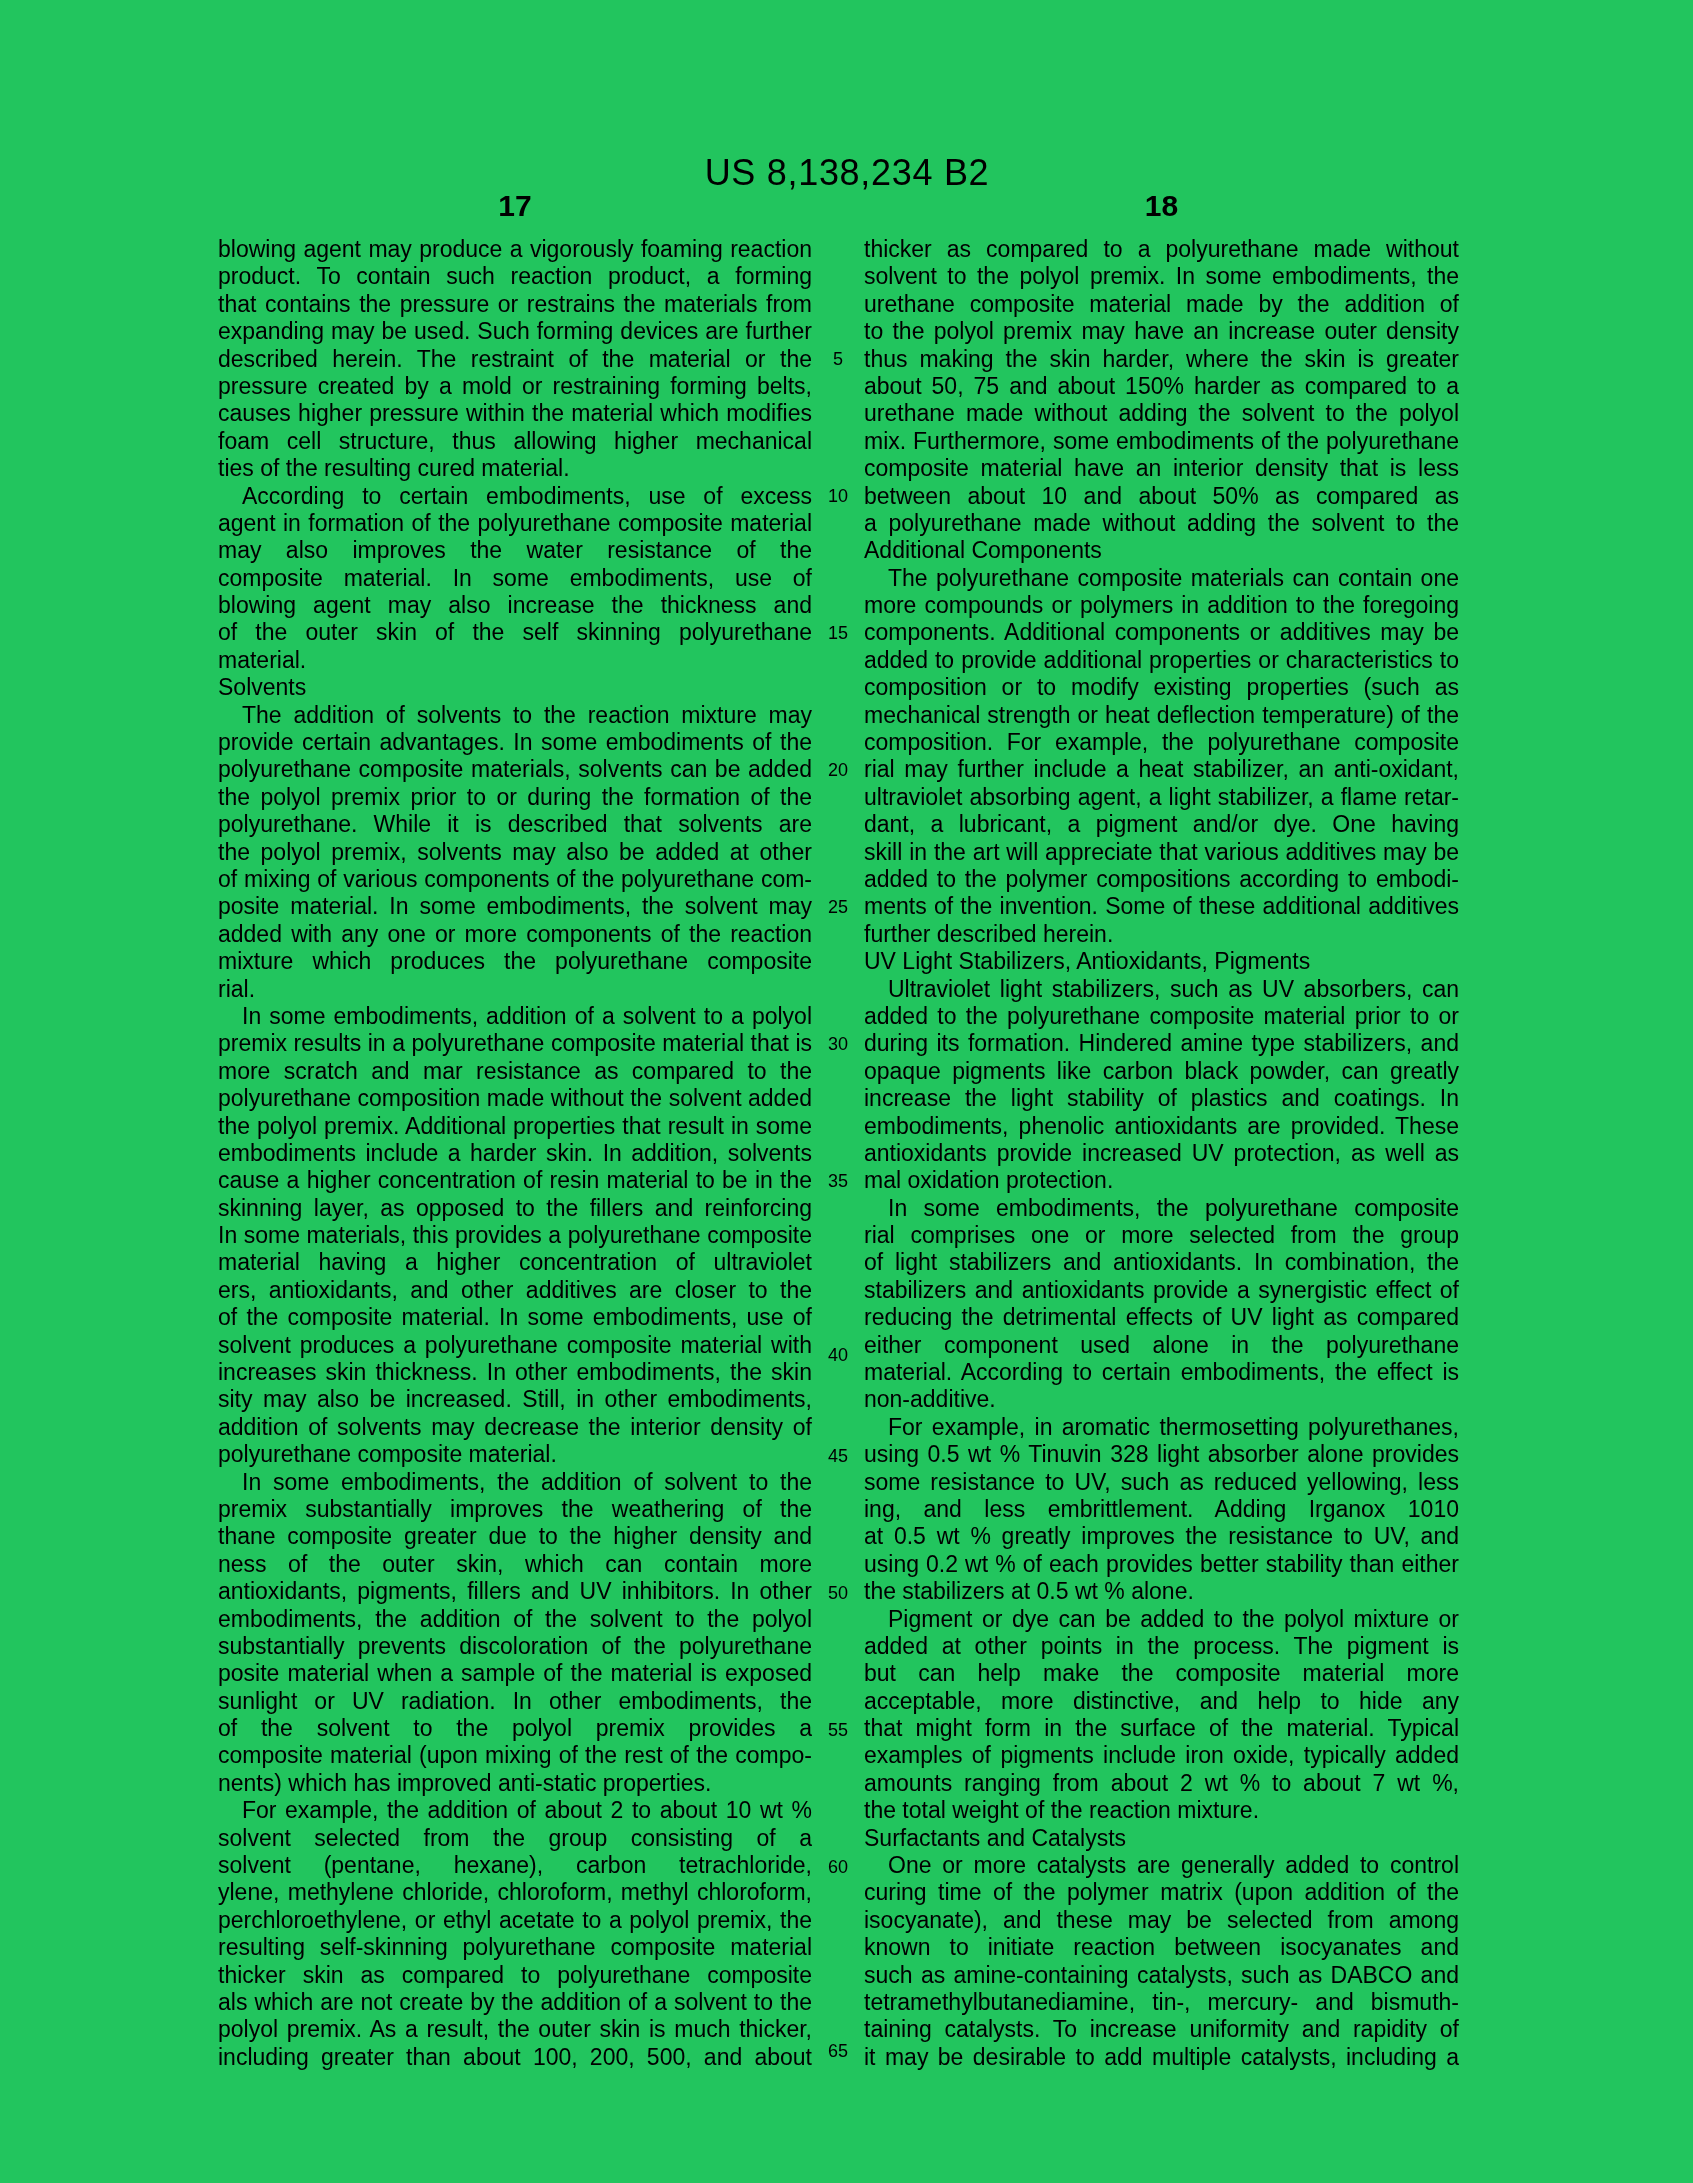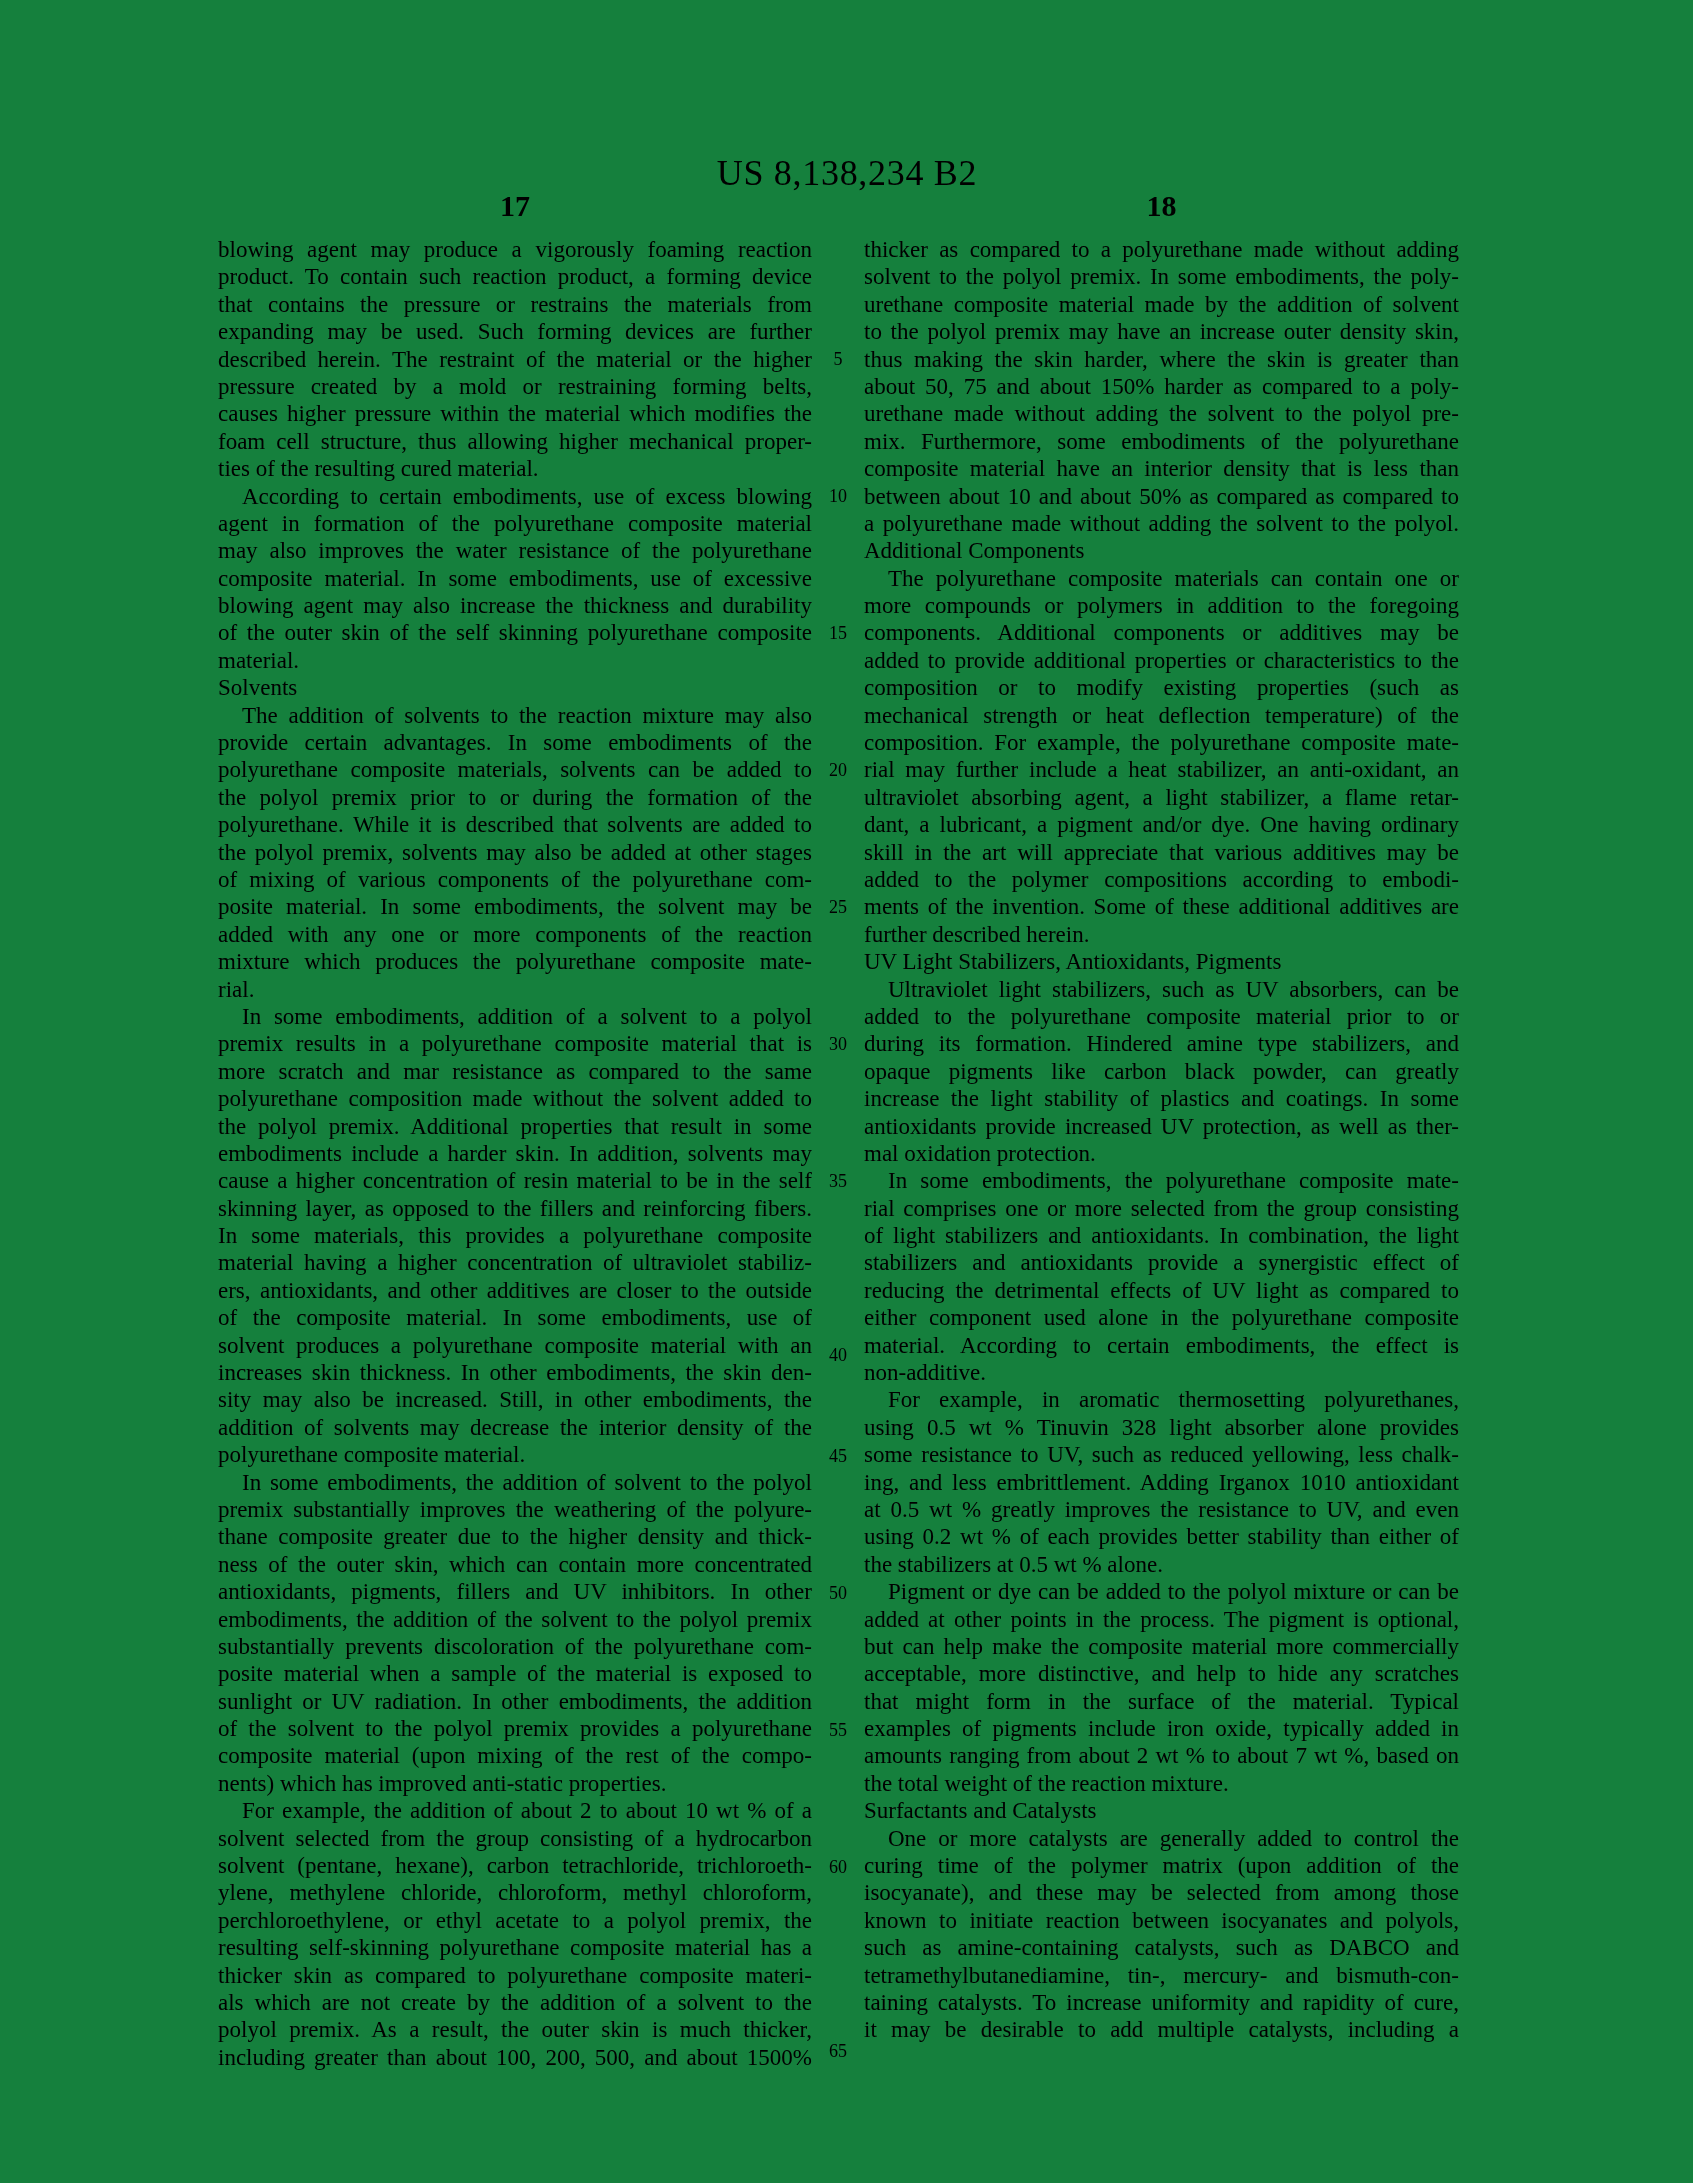--- a/index.html
+++ b/index.html
@@ -1,20 +1,20 @@
 <!DOCTYPE html>
 <html style="font-size:10.6px"><head>
 <meta charset="utf-8">
 <style>
   html,body { margin:0; padding:0; background:#e8e8e8; }
   .page {
     position:relative;
     width:1694px; height:2183px;
-    background:#15803d;
-    font-family:Liberation Serif, serif;
+    background:#22c55e;
+    font-family:Liberation Sans, sans-serif;
     color:#000;
     overflow:hidden;
   }
   .patent-header {
     position:absolute; left:0; top:153px; width:1694px;
     text-align:center;
     font-size:36px; line-height:40px;
     letter-spacing:0.7px;
   }
   .colnum {
@@ -171,20 +171,21 @@
       <div class="line j">skill in the art will appreciate that various additives may be</div>
       <div class="line j">added to the polymer compositions according to embodi-</div>
       <div class="line j">ments of the invention. Some of these additional additives are</div>
       <div class="line">further described herein.</div>
       <div class="line">UV Light Stabilizers, Antioxidants, Pigments</div>
       <div class="line j i">Ultraviolet light stabilizers, such as UV absorbers, can be</div>
       <div class="line j">added to the polyurethane composite material prior to or</div>
       <div class="line j">during its formation. Hindered amine type stabilizers, and</div>
       <div class="line j">opaque pigments like carbon black powder, can greatly</div>
       <div class="line j">increase the light stability of plastics and coatings. In some</div>
+      <div class="line j">embodiments, phenolic antioxidants are provided. These</div>
       <div class="line j">antioxidants provide increased UV protection, as well as ther-</div>
       <div class="line">mal oxidation protection.</div>
       <div class="line j i">In some embodiments, the polyurethane composite mate-</div>
       <div class="line j">rial comprises one or more selected from the group consisting</div>
       <div class="line j">of light stabilizers and antioxidants. In combination, the light</div>
       <div class="line j">stabilizers and antioxidants provide a synergistic effect of</div>
       <div class="line j">reducing the detrimental effects of UV light as compared to</div>
       <div class="line j">either component used alone in the polyurethane composite</div>
       <div class="line j">material. According to certain embodiments, the effect is</div>
       <div class="line">non-additive.</div>

